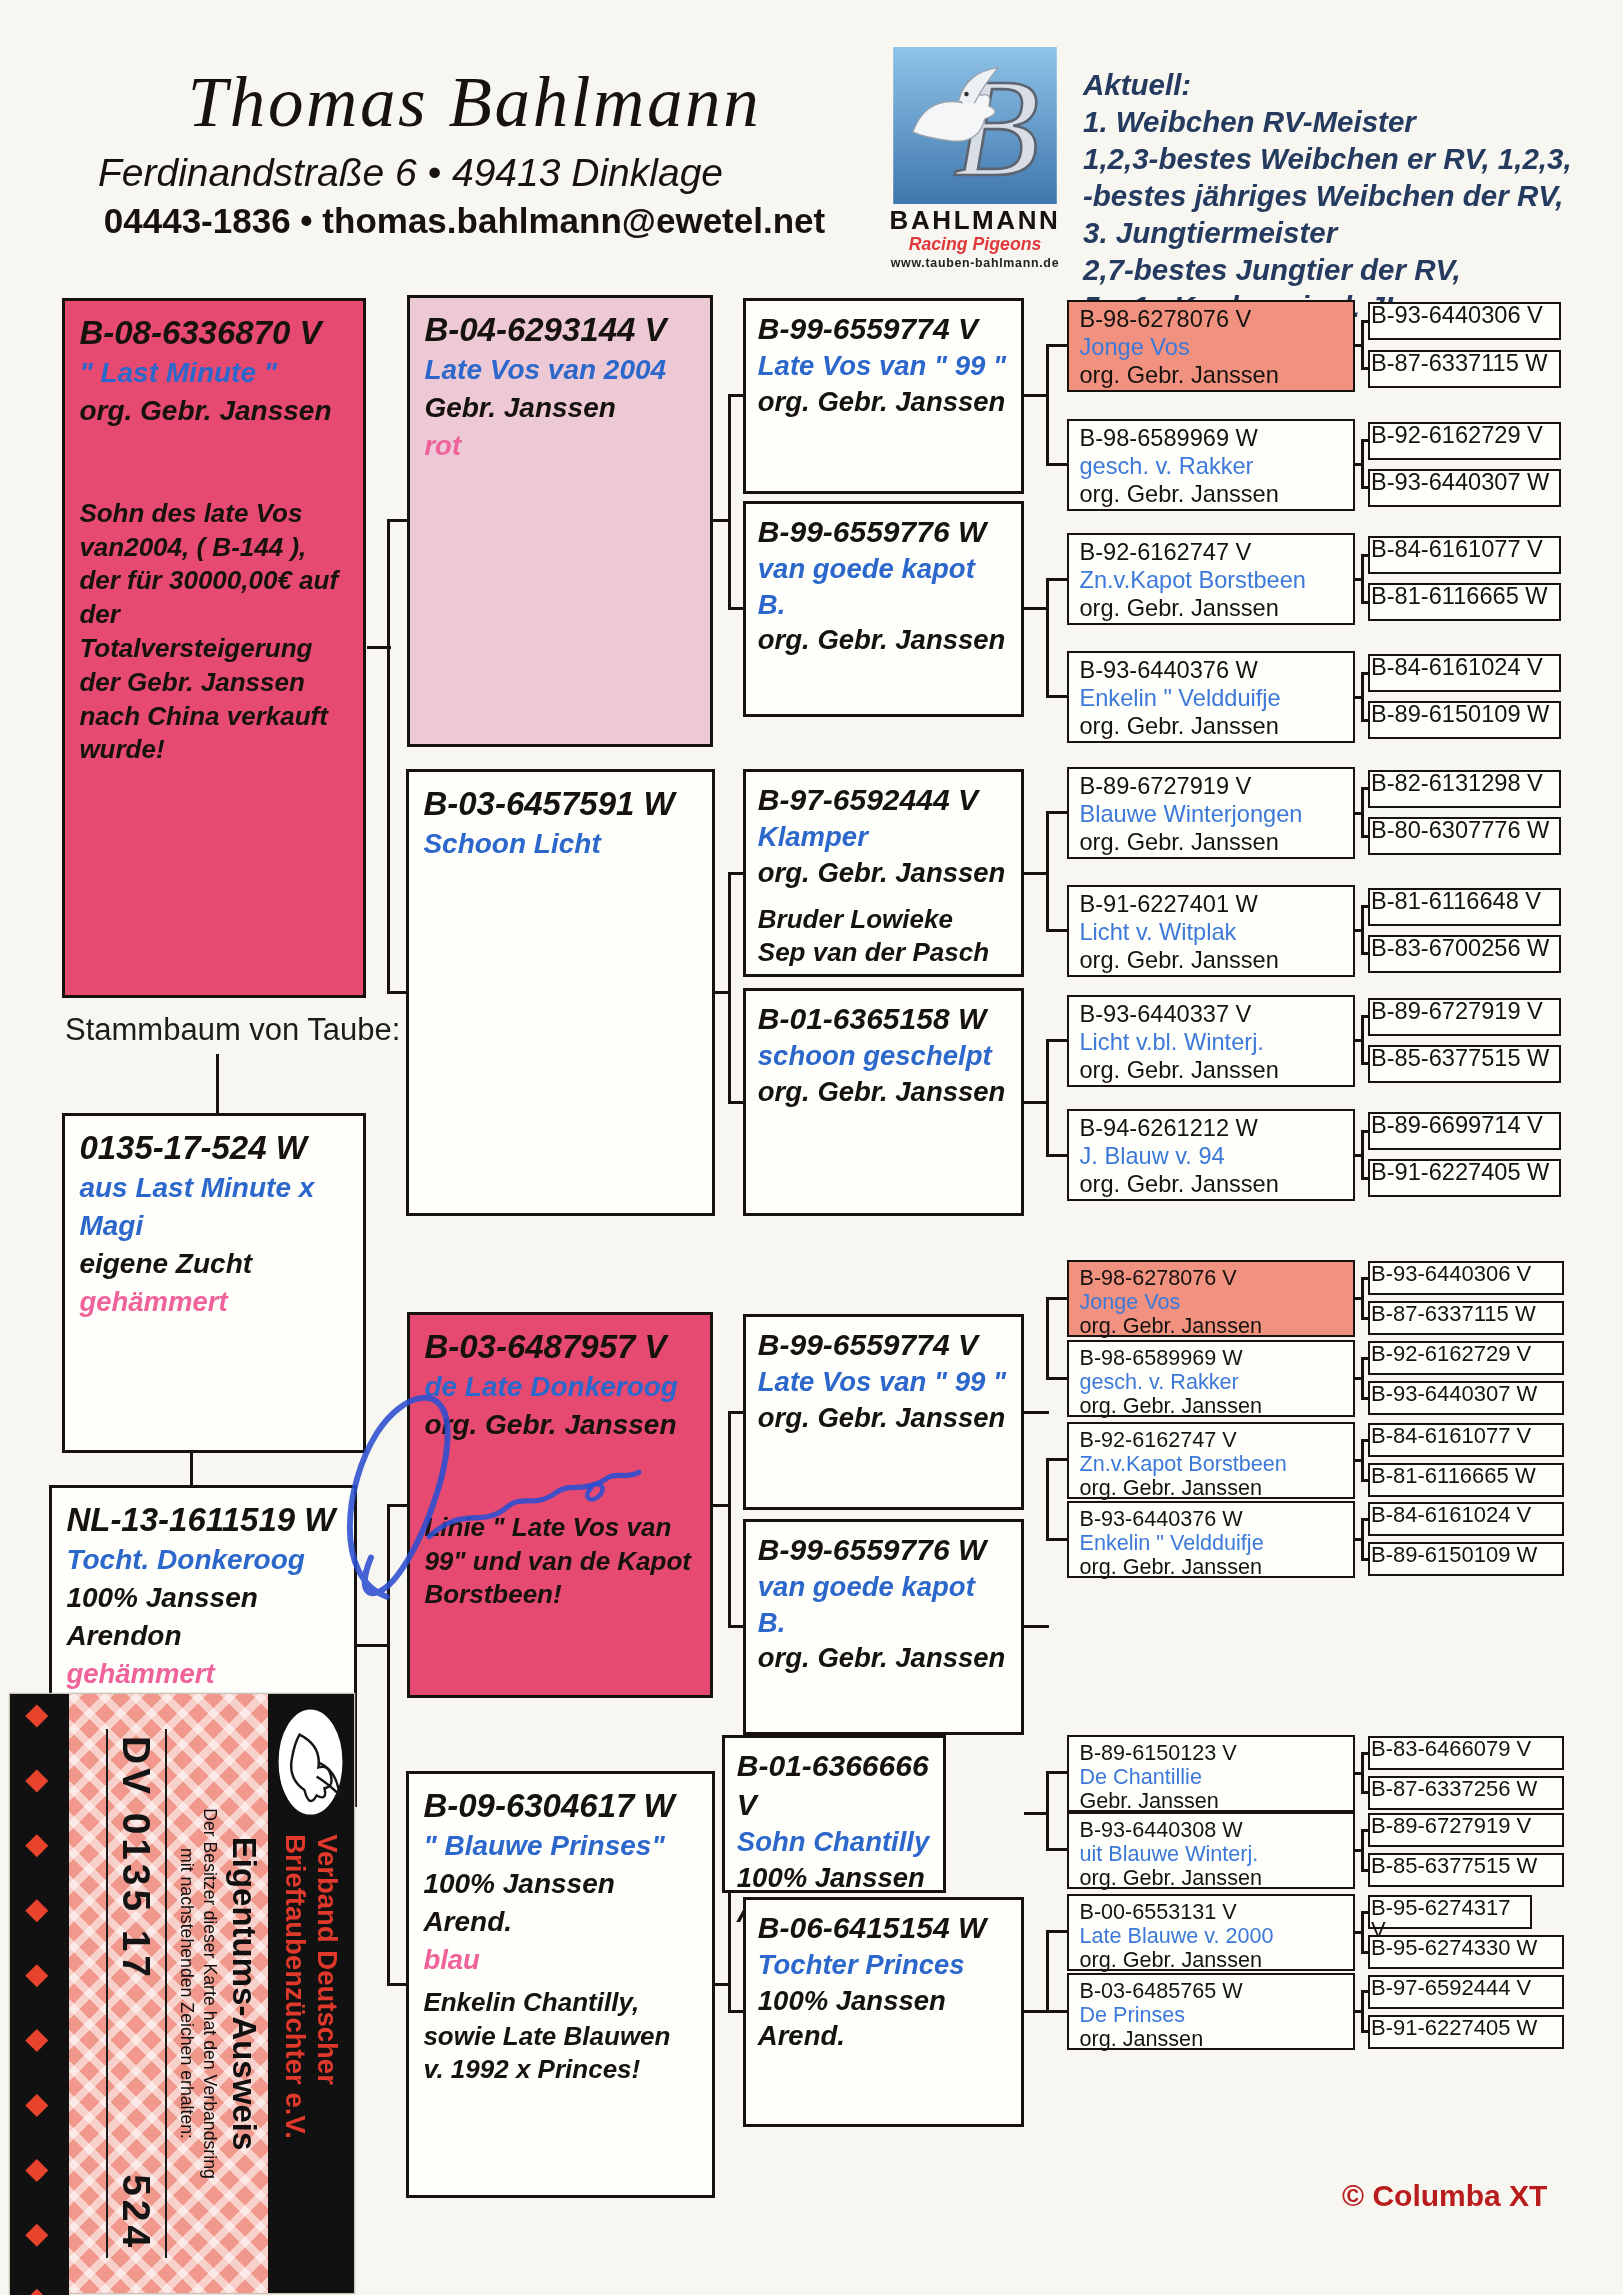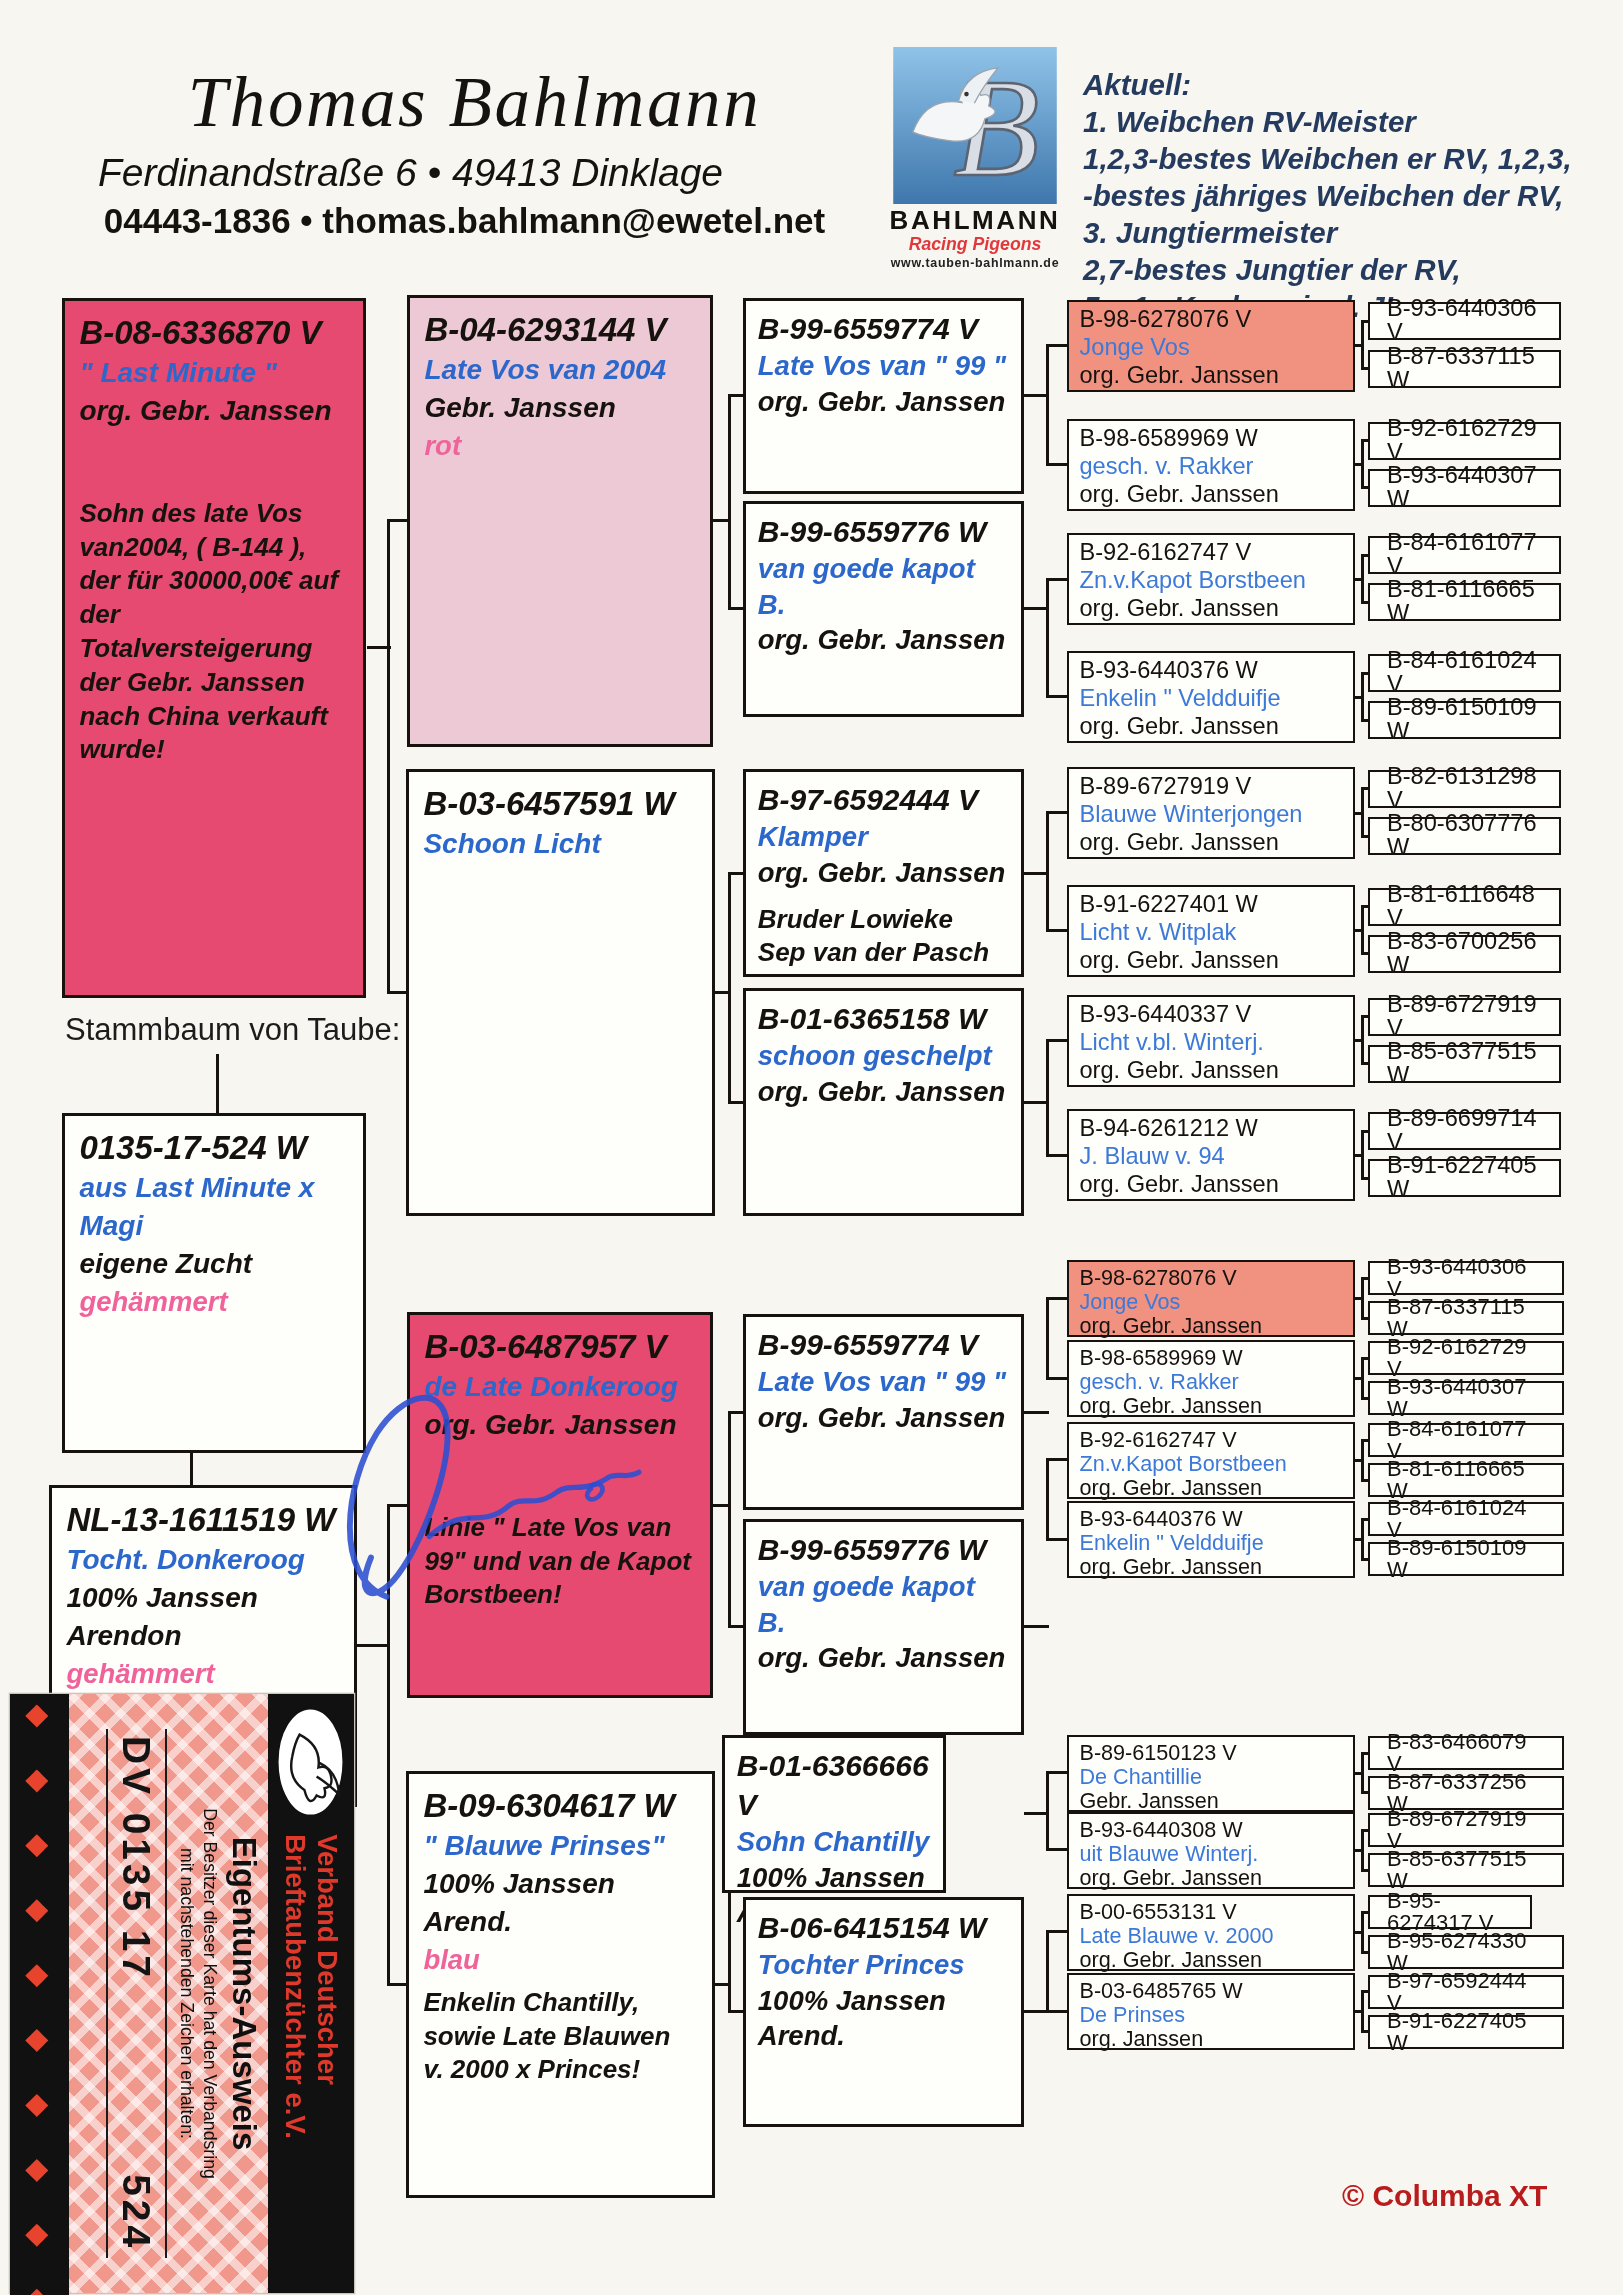--- a/index.html
+++ b/index.html
@@ -25,21 +25,21 @@
      white-space:nowrap;margin-bottom:3.3px;}
 
   
   .bx{position:absolute;box-sizing:border-box;background:#fefefb;border:3.9px solid #17120e;z-index:2;}
   .crimson{background:#e64a70;}
   .lightpink{background:#ecc9d5;}
   .salmon{background:#f19180;}
   .big{padding:10.5px 14.4px;}
   .mid{border-width:3.3px;padding:7.9px 11.8px;}
   .g4{border-width:2.6px;padding:3.9px 10.5px;}
-  .g5{border-width:2.6px;padding:0 17px;display:flex;align-items:center;}
+  .g5{border-width:2.6px;padding:0 1px;display:flex;}
 
   .big .l-ring{font:italic 700 33px/1.3 "Liberation Sans",sans-serif;}
   .big .l-name{font:italic 700 28px/1.35 "Liberation Sans",sans-serif;color:#2c67cb;}
   .big .l-org {font:italic 700 28px/1.35 "Liberation Sans",sans-serif;}
   .big .l-pink{font:italic 700 27.5px/1.35 "Liberation Sans",sans-serif;color:#ef639a;}
   .big .l-note{font:italic 700 26px/1.3 "Liberation Sans",sans-serif;margin-top:7.9px;}
   .big .l-gap{height:59px;}
 
   .mid .l-ring{font:italic 700 30px/1.3 "Liberation Sans",sans-serif;}
   .mid .l-name{font:italic 700 27.5px/1.3 "Liberation Sans",sans-serif;color:#2c67cb;}
@@ -160,21 +160,21 @@
         <div class="l-name">de Late Donkeroog</div>
         <div class="l-org">org. Gebr. Janssen</div>
         <div class="l-gap"></div>
         <div class="l-note">Linie " Late Vos van 99" und van de Kapot Borstbeen!</div>
       </div>
       <div class="bx big" style="left: 406px; top: 1771px; width: 309px; height: 427px;">
         <div class="l-ring">B-09-6304617 W</div>
         <div class="l-name">" Blauwe Prinses"</div>
         <div class="l-org">100% Janssen Arend.</div>
         <div class="l-pink">blau</div>
-        <div class="l-note">Enkelin Chantilly, sowie Late Blauwen v. 2000 x Princes!</div>
+        <div class="l-note">Enkelin Chantilly, sowie Late Blauwen v. 1992 x Princes!</div>
       </div>
       <div class="bx mid" style="left: 743px; top: 298px; width: 281px; height: 196px;">
         <div class="l-ring">B-99-6559774 V</div>
         <div class="l-name">Late Vos van " 99 "</div>
         <div class="l-org">org. Gebr. Janssen</div>
       </div>
       <div class="bx mid" style="left: 743px; top: 501px; width: 281px; height: 216px;">
         <div class="l-ring">B-99-6559776 W</div>
         <div class="l-name">van goede kapot B.</div>
         <div class="l-org">org. Gebr. Janssen</div>

